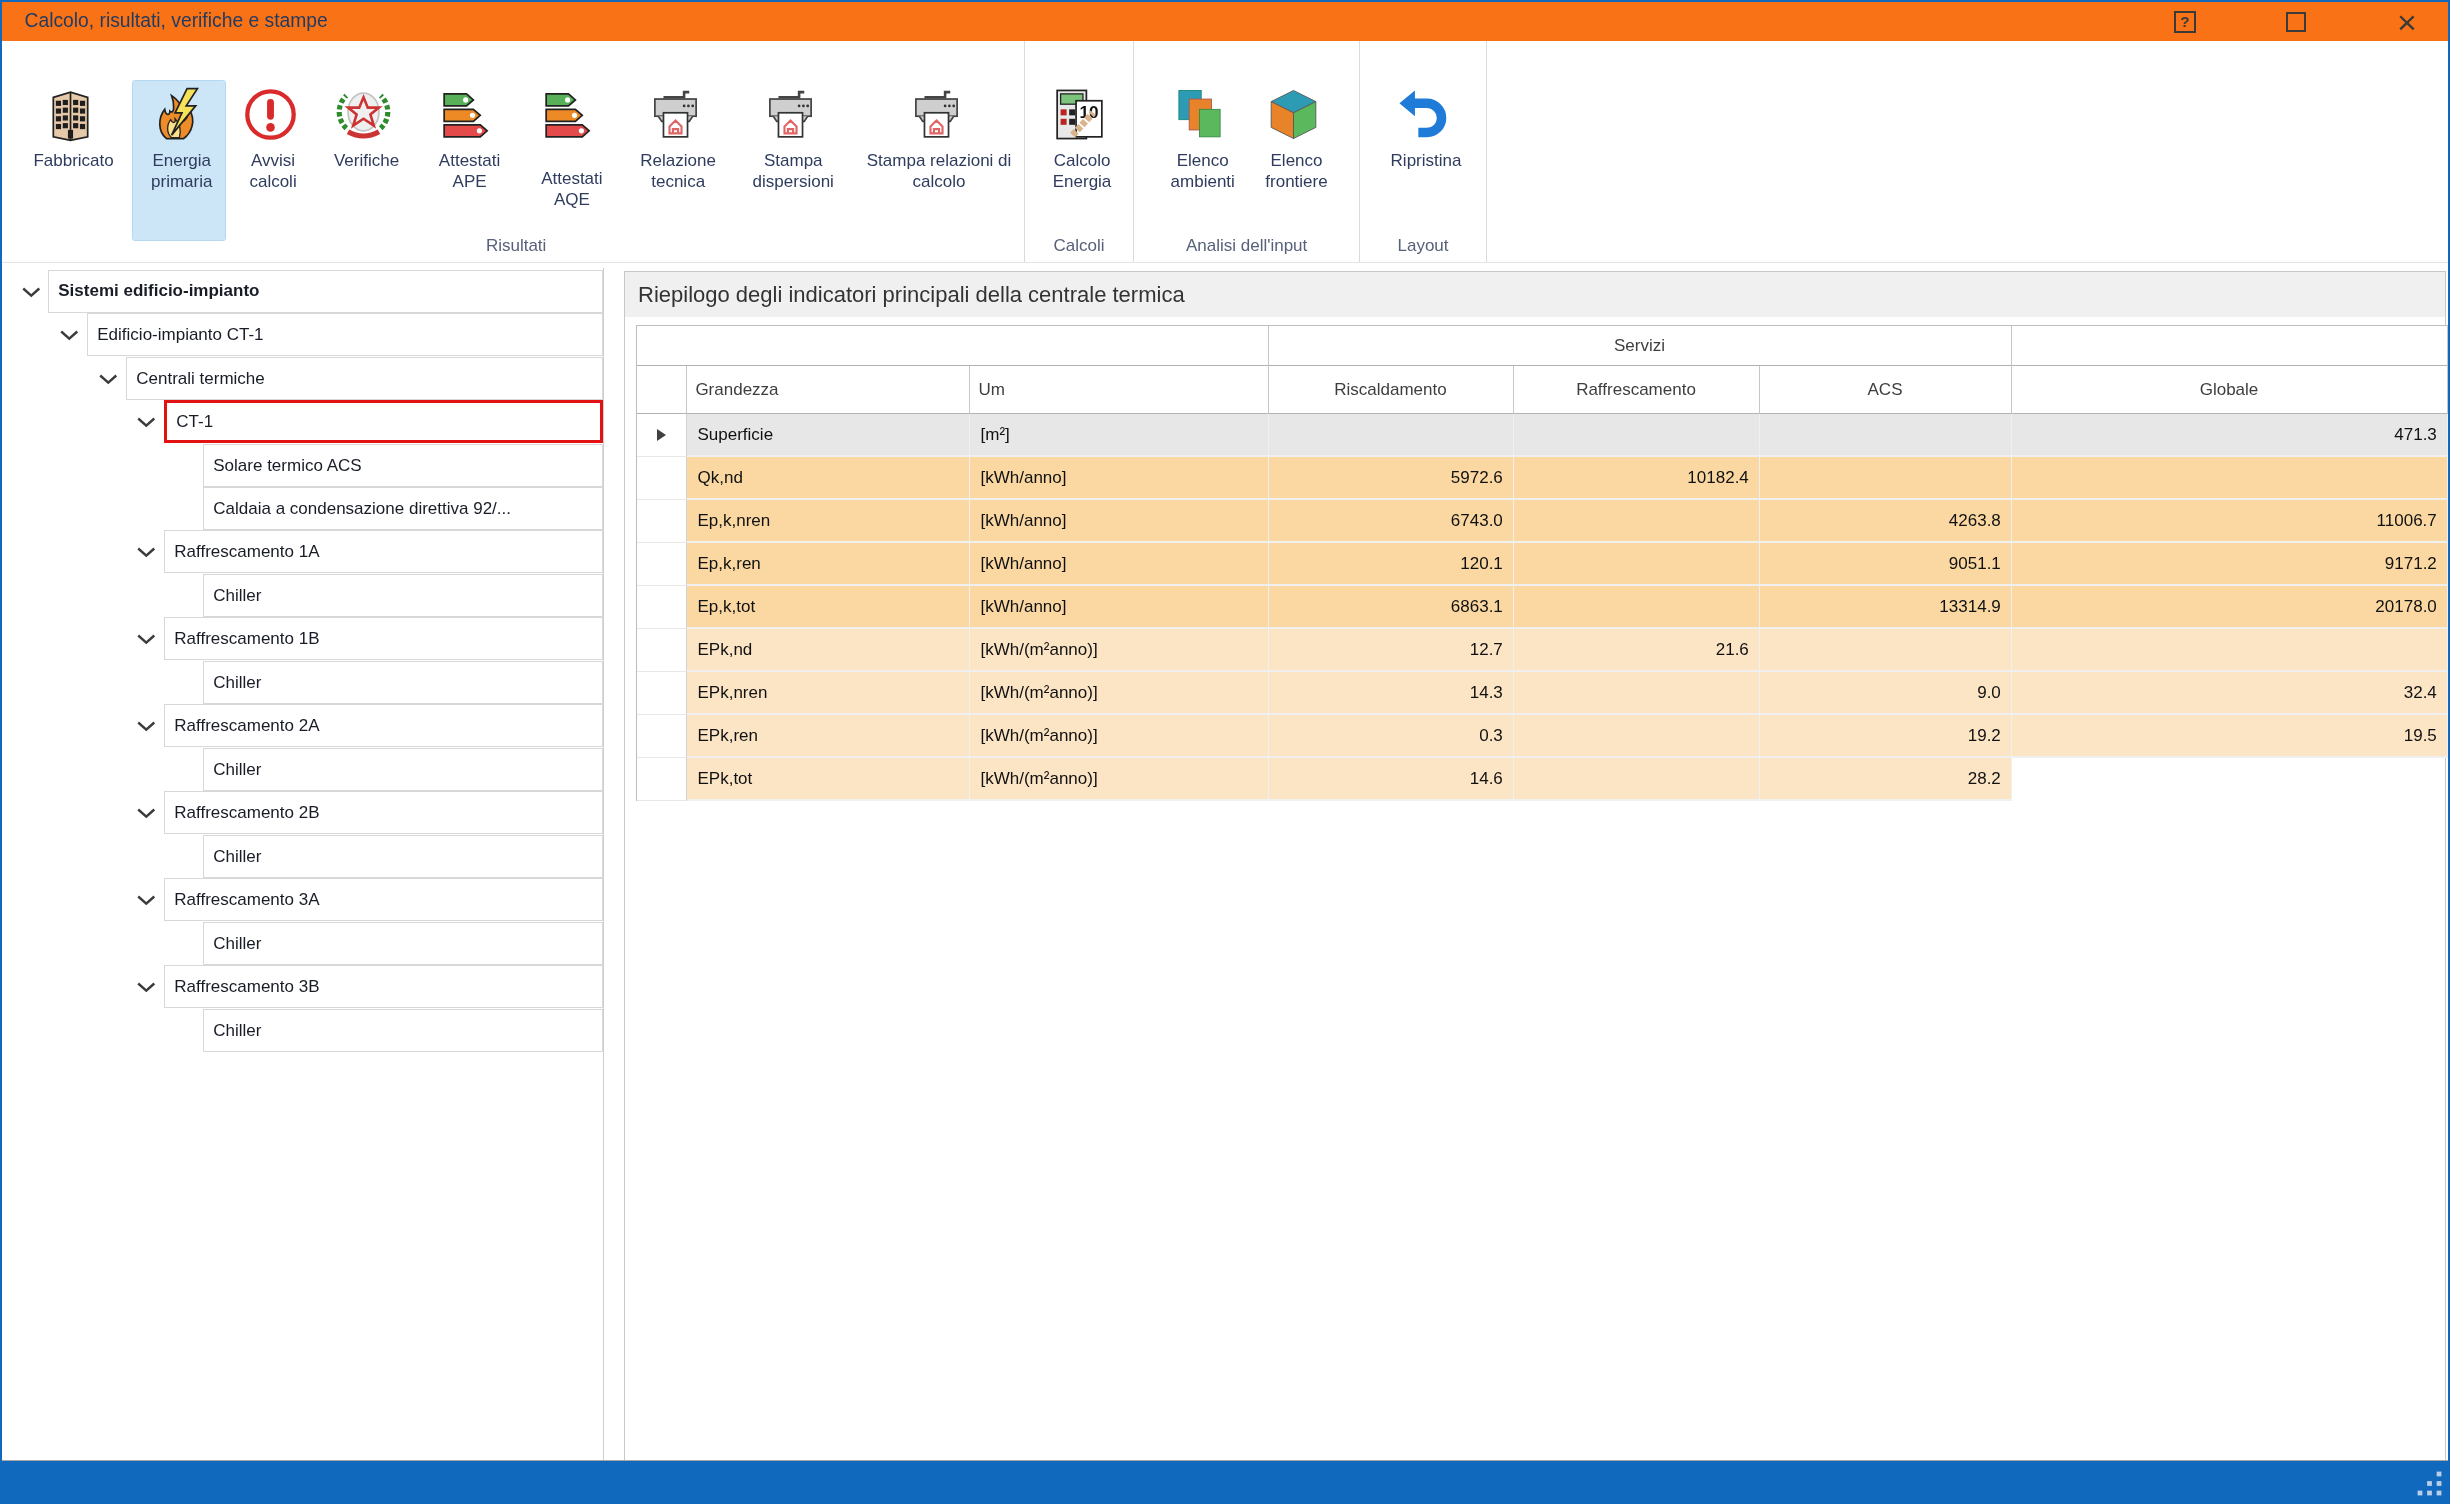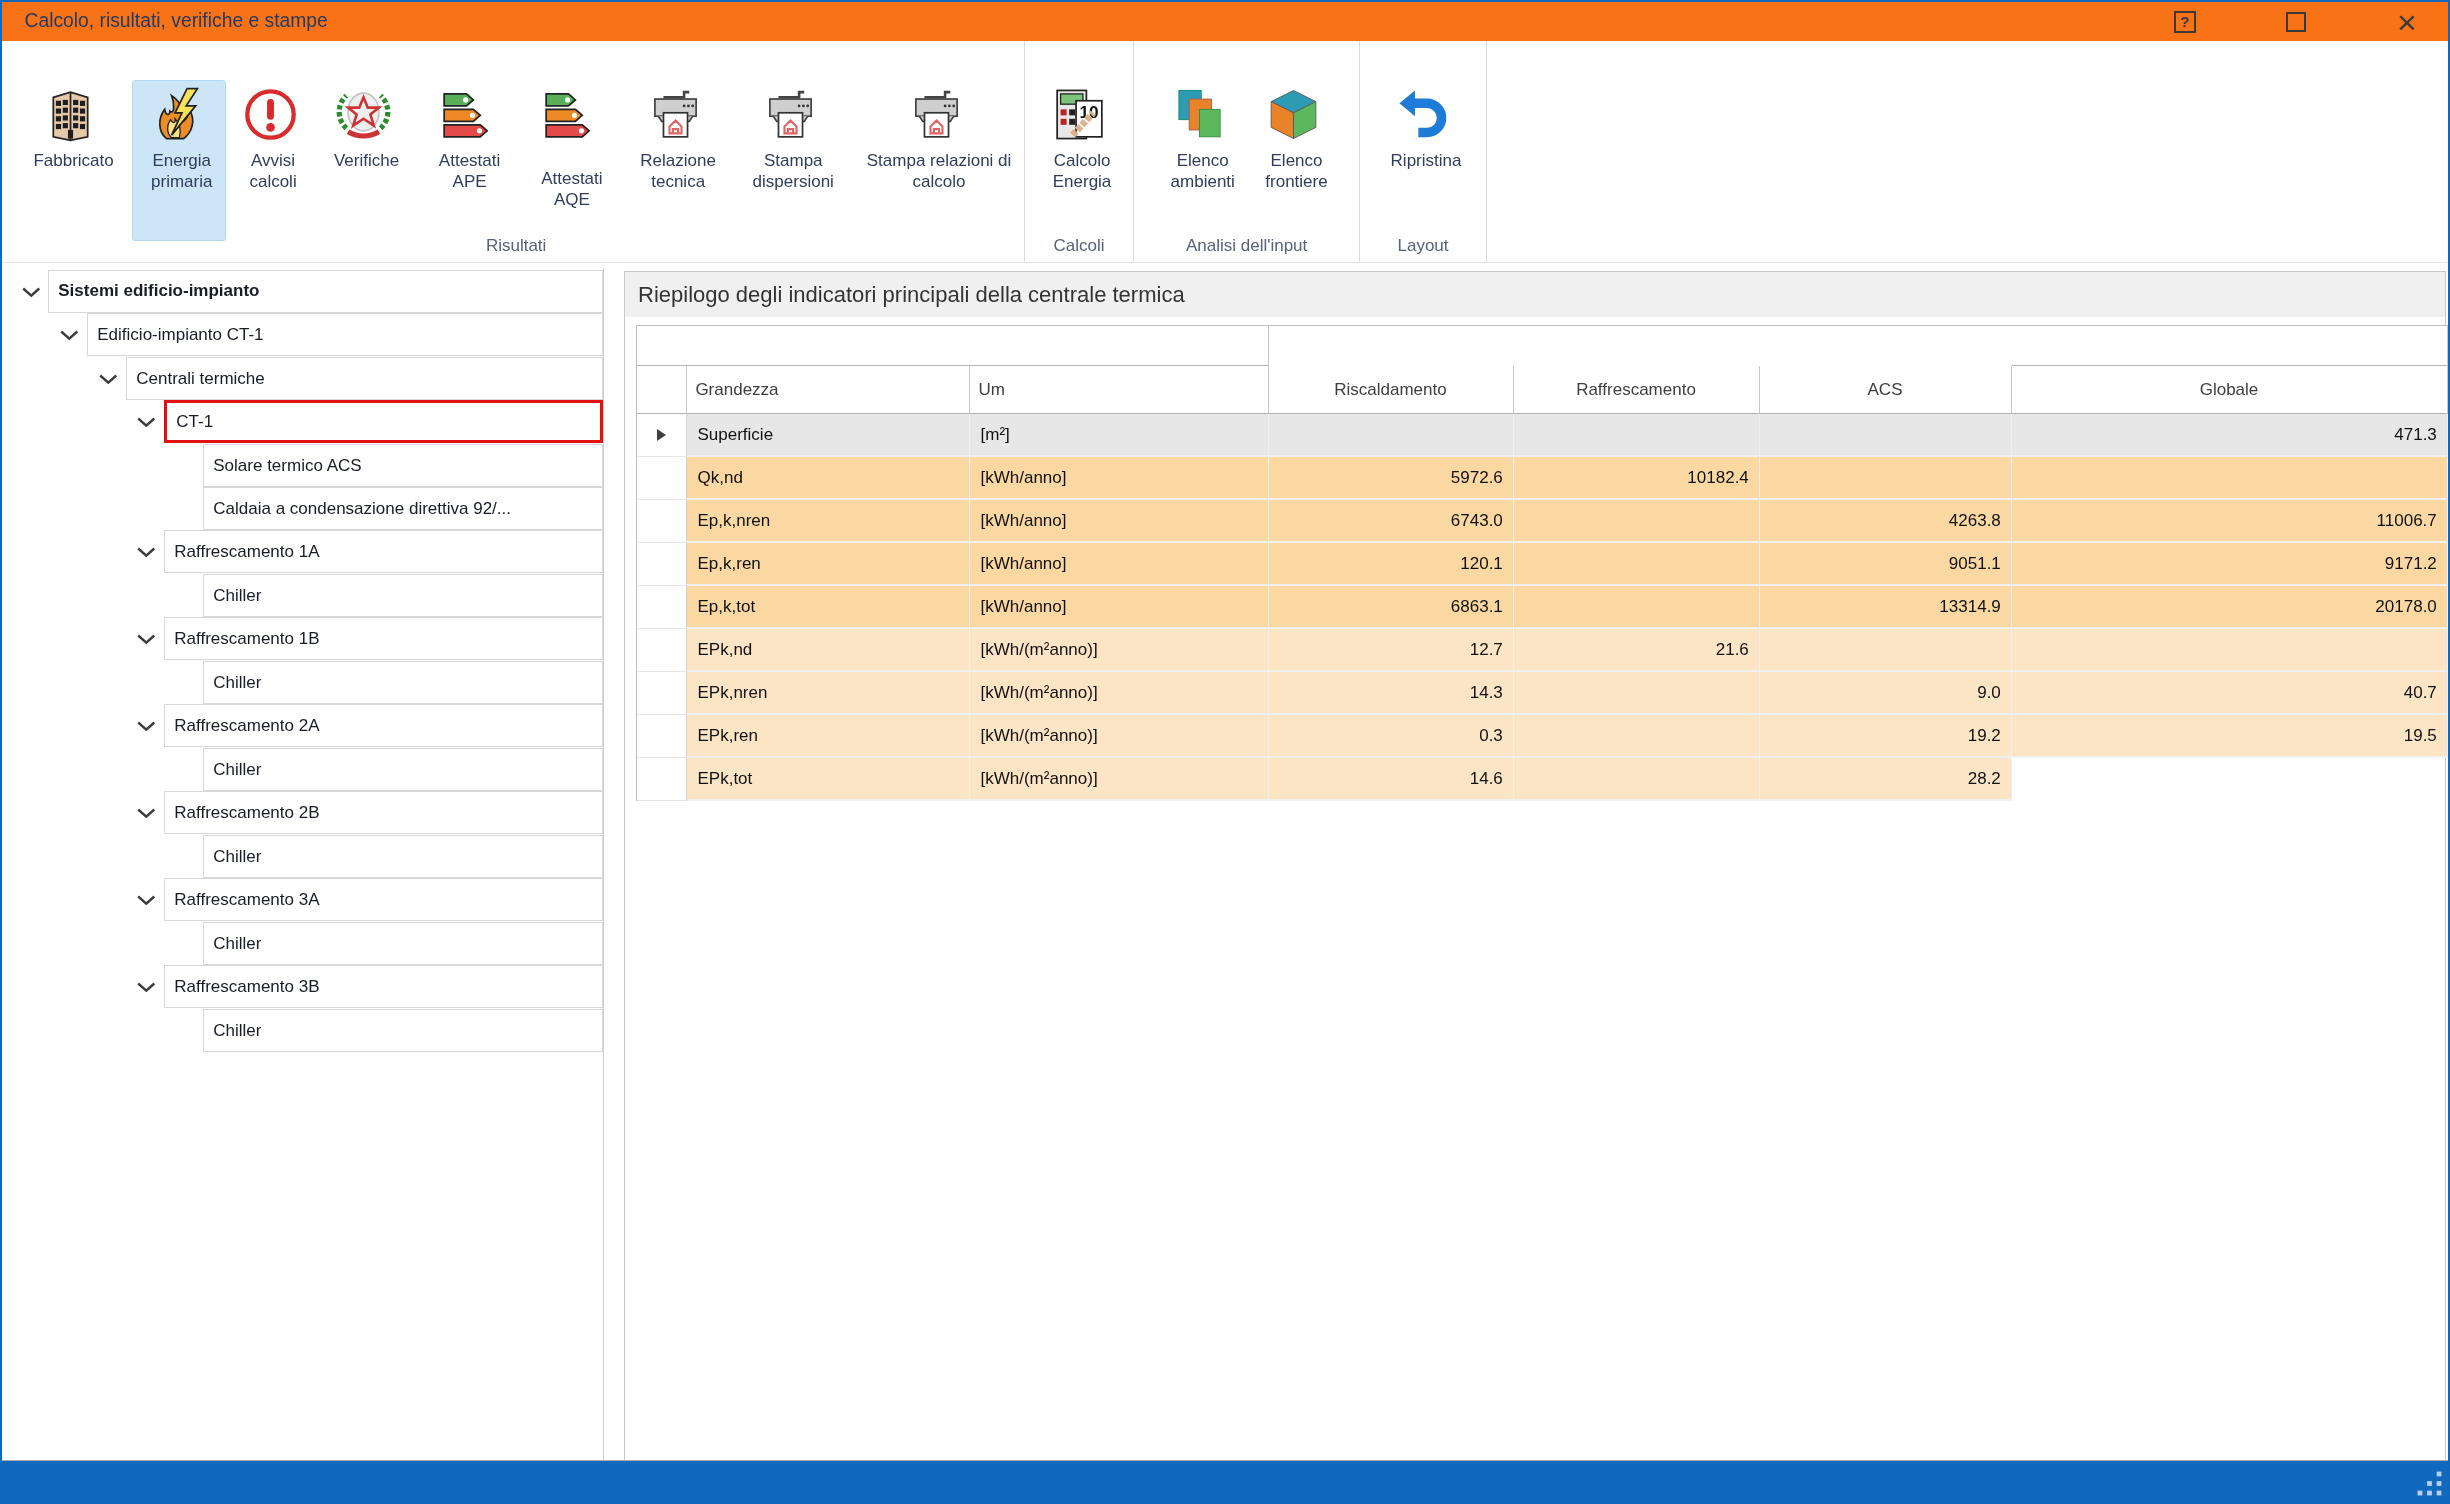--- a/index.html
+++ b/index.html
@@ -333,20 +333,21 @@
       <div class="tbox lv4">Chiller</div>
     </div>
   </div>
 
   <div class="rightpanel">
     <div class="paneltitle">Riepilogo degli indicatori principali della centrale termica</div>
 
     <div class="grid">
 
       <div class="hc sp-a"></div>
+      <div class="hc sp-b">Servizi</div>
       <div class="hc sp-c"></div>
 
       <div class="hc"></div>
       <div class="hc left">Grandezza</div>
       <div class="hc left">Um</div>
       <div class="hc">Riscaldamento</div>
       <div class="hc">Raffrescamento</div>
       <div class="hc">ACS</div>
       <div class="hc">Globale</div>
 
@@ -399,21 +400,21 @@
       <div class="bc num rpeach">21.6</div>
       <div class="bc num rpeach"></div>
       <div class="bc num rpeach"></div>
 
       <div class="bc gut"></div>
       <div class="bc txt rpeach">EPk,nren</div>
       <div class="bc txt rpeach">[kWh/(m²anno)]</div>
       <div class="bc num rpeach">14.3</div>
       <div class="bc num rpeach"></div>
       <div class="bc num rpeach">9.0</div>
-      <div class="bc num rpeach">40.7</div>
+      <div class="bc num rpeach">32.4</div>
 
       <div class="bc gut"></div>
       <div class="bc txt rpeach">EPk,ren</div>
       <div class="bc txt rpeach">[kWh/(m²anno)]</div>
       <div class="bc num rpeach">0.3</div>
       <div class="bc num rpeach"></div>
       <div class="bc num rpeach">19.2</div>
       <div class="bc num rpeach">19.5</div>
 
       <div class="bc gut"></div>

